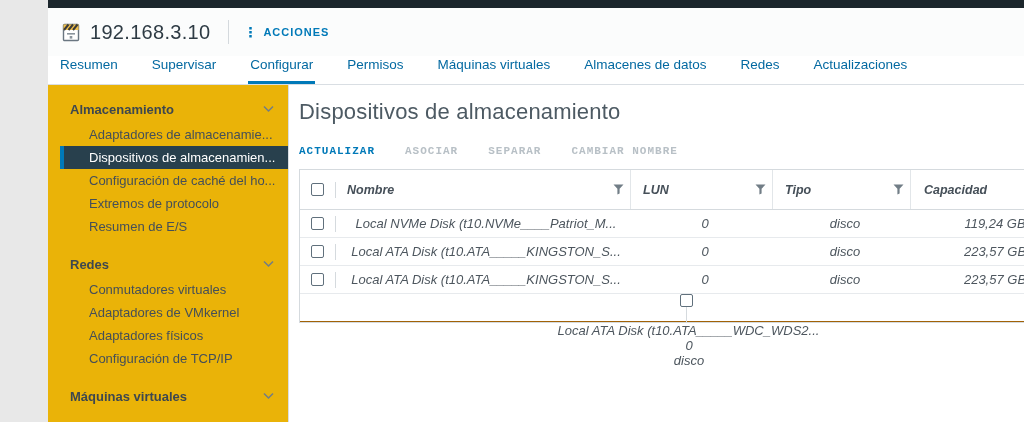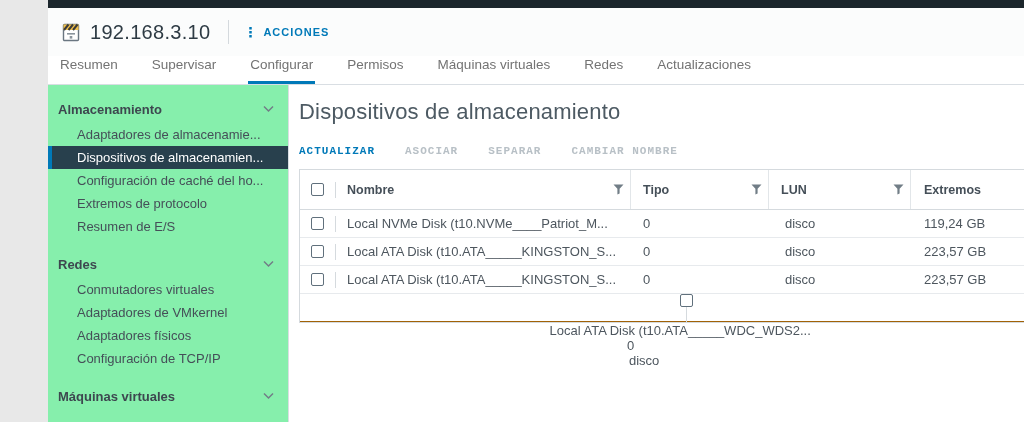--- a/index.html
+++ b/index.html
@@ -24,29 +24,29 @@
     color:#0079b8; font-family:inherit; font-size:11px; font-weight:bold;
     letter-spacing:1px; cursor:pointer;
   }
   .kebab{ font-size:14px; font-weight:bold; line-height:1; color:#0079b8; }
   
   .tabs{
     display:flex; align-items:flex-end; gap:30px; padding:0 10px;
     height:29px; border-bottom:1px solid #d9dee3; background:#fff;
   }
   .tab{
-    font-size:13.5px; color:#737373; padding:0 2px 9px 2px; cursor:pointer;
+    font-size:13.5px; color:#0369a1; padding:0 2px 9px 2px; cursor:pointer;
     border-bottom:3px solid transparent; white-space:nowrap;
   }
   .tab.active{ border-bottom-color:#0079b8; }
   
   .body{ display:flex; height:337px; }
   .sidebar{
     width:241px; border-right:1px solid #d9dee3; padding-top:10px;
-    background:#86efac; flex:none; overflow:hidden;
+    background:#eab308; flex:none; overflow:hidden;padding-left:12px;
   }
   .side-section{ margin-bottom:12px; }
   .side-header{
     display:flex; align-items:center; justify-content:space-between;
     height:28px; padding:0 14px 0 10px; cursor:pointer;
   }
   .side-header .lbl{ font-size:13px; font-weight:bold; color:#3d474f; }
   .chev{ width:11px; height:8px; flex:none; }
   .side-item{
     height:23px; line-height:23px; padding-left:25px; font-size:13px;
@@ -72,28 +72,28 @@
   .grow.head{ height:40px; background:#fff; border-bottom:1px solid #d5dade; }
   .grow.data{ height:28px; border-bottom:1px solid #e7eaed; }
   .grow.data:last-child{ border-bottom:1px solid #a16207;flex-direction:column; }
   .c-cb{ width:35px; flex:none; display:flex; align-items:center; justify-content:center; }
   .cbox{
     width:13px; height:13px; border:1px solid #60707c; border-radius:2px;
     background:#fff; cursor:pointer;
   }
   .minisep{ width:1px; height:16px; background:#d5dade; flex:none; }
   .cell{ display:flex; align-items:center; overflow:hidden; white-space:nowrap; }
-  .cell .txt{ overflow:hidden; white-space:nowrap; }
+  .cell .txt{ overflow:hidden; white-space:nowrap;font-style:italic; }
   .c-nombre{ width:295px; padding:0 6px 0 11px; flex:none; }
   .c-lun{ width:142px; padding:0 6px 0 12px; flex:none; }
   .c-tipo{ width:138px; padding:0 6px 0 12px; flex:none; }
   .c-cap{ flex:1; padding:0 6px 0 13px; }
   .head .cell{ justify-content:space-between; color:#454f58; font-size:12.5px; font-weight:bold; }
   .head .c-nombre,.head .c-lun,.head .c-tipo{ border-right:1px solid #e2e6e9; height:100%; }
-  .data .cell{ font-size:13px; color:#4d565e; }
+  .data .cell{ font-size:13px; color:#4d565e;justify-content:center; }
   .filter-icon{ width:11px; height:11px; flex:none; cursor:pointer; }
 </style>
 </head>
 <body>
 
 <div class="app">
 
   <div class="topband"></div>
 
   <div class="hostbar">
@@ -115,20 +115,21 @@
       <span>ACCIONES</span>
     </button>
   </div>
 
   <div class="tabs">
     <div class="tab">Resumen</div>
     <div class="tab">Supervisar</div>
     <div class="tab active">Configurar</div>
     <div class="tab">Permisos</div>
     <div class="tab">Máquinas virtuales</div>
+    <div class="tab">Almacenes de datos</div>
     <div class="tab">Redes</div>
     <div class="tab">Actualizaciones</div>
   </div>
 
   <div class="body">
 
     <nav class="sidebar">
 
       <div class="side-section">
         <div class="side-header">
@@ -185,34 +186,34 @@
           <div class="c-cb">
             <span class="cbox"></span>
           </div>
           <span class="minisep"></span>
           <div class="cell c-nombre">
             <span class="txt">Nombre</span>
             <svg class="filter-icon" viewBox="0 0 11 11">
                 <path d="M0.5 0.5 H10.5 L6.6 4.8 V9.4 L4.4 10.4 V4.8 Z" fill="#717d86"></path>
               </svg>
           </div>
+          <div class="cell c-lun">
+            <span class="txt">LUN</span>
+            <svg class="filter-icon" viewBox="0 0 11 11">
+                <path d="M0.5 0.5 H10.5 L6.6 4.8 V9.4 L4.4 10.4 V4.8 Z" fill="#717d86"></path>
+              </svg>
+          </div>
           <div class="cell c-tipo">
             <span class="txt">Tipo</span>
             <svg class="filter-icon" viewBox="0 0 11 11">
                 <path d="M0.5 0.5 H10.5 L6.6 4.8 V9.4 L4.4 10.4 V4.8 Z" fill="#717d86"></path>
               </svg>
           </div>
-          <div class="cell c-lun">
-            <span class="txt">LUN</span>
-            <svg class="filter-icon" viewBox="0 0 11 11">
-                <path d="M0.5 0.5 H10.5 L6.6 4.8 V9.4 L4.4 10.4 V4.8 Z" fill="#717d86"></path>
-              </svg>
-          </div>
-          <div class="cell c-cap">
-            <span class="txt">Extremos</span>
+          <div class="cell c-cap">
+            <span class="txt">Capacidad</span>
             <svg class="filter-icon" viewBox="0 0 11 11">
                 <path d="M0.5 0.5 H10.5 L6.6 4.8 V9.4 L4.4 10.4 V4.8 Z" fill="#717d86"></path>
               </svg>
           </div>
         </div>
 
         <div class="grow data">
           <div class="c-cb">
               <span class="cbox"></span>
             </div>

